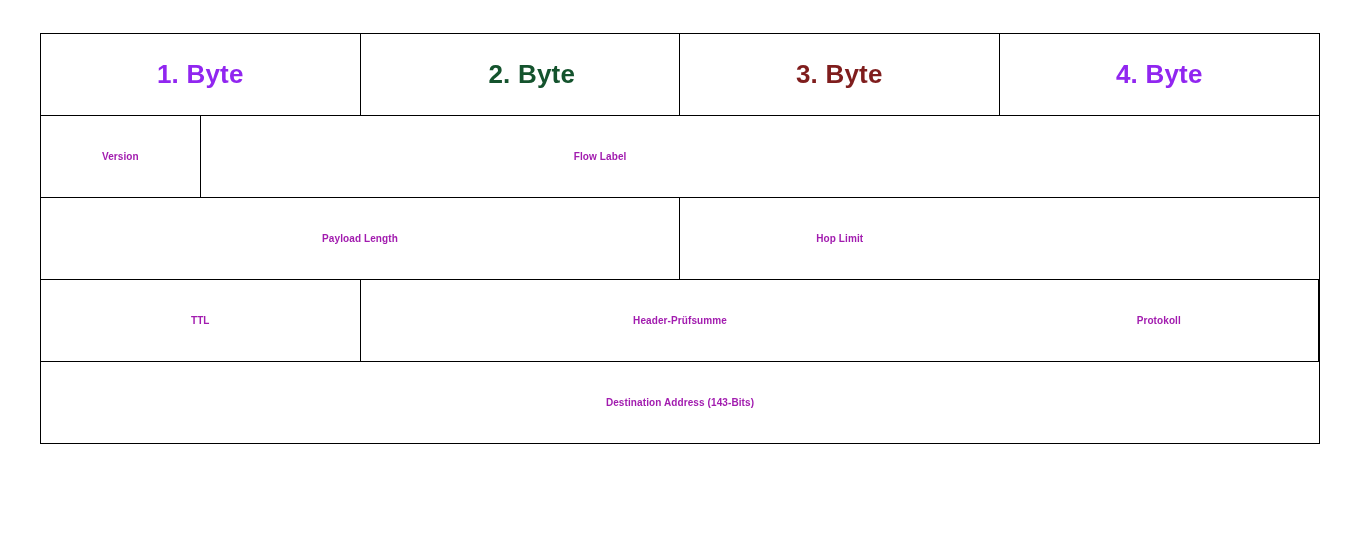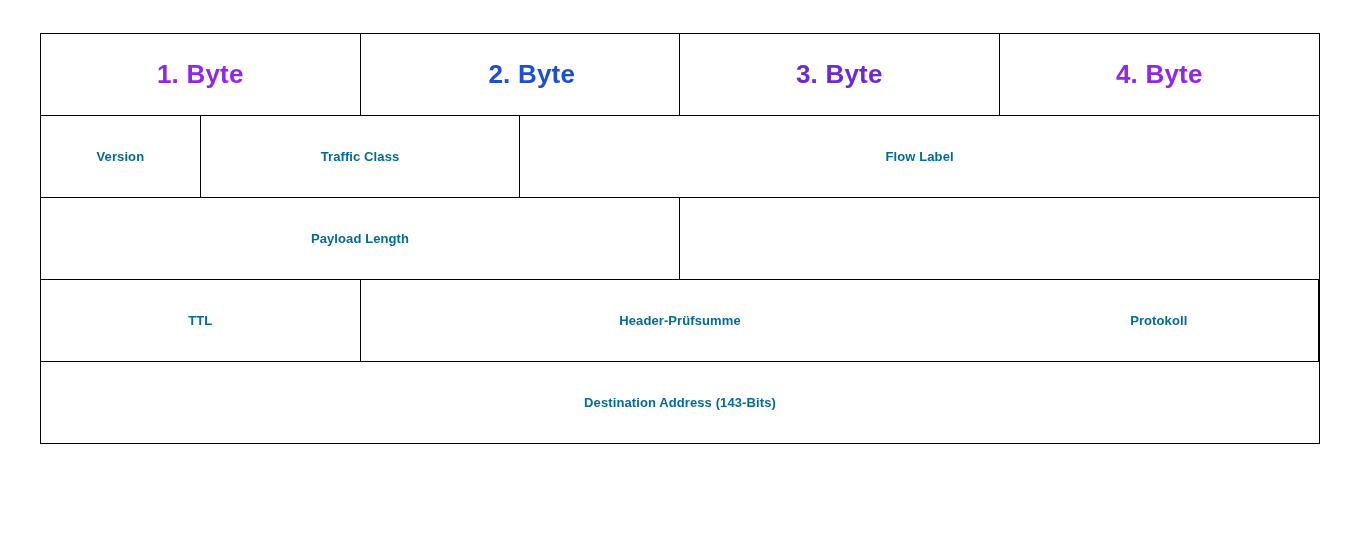--- a/index.html
+++ b/index.html
@@ -53,58 +53,58 @@
 
   
   .byte-label {
     font-size: 26px;
     font-weight: bold;
     letter-spacing: 0.2px;
   }
 
   
   .field-label {
-    font-size: 13px;
+    font-size: 10px;
     font-weight: bold;
-    color: #0369a1;
+    color: #a21caf;
     letter-spacing: 0.1px;
   }
 </style>
 </head>
 <body>
 
 <div id="diagram-root">
     <div class="hdr-row">
       <div class="hdr-cell" style="width: 25%;">
         <span class="byte-label" style="color: rgb(145, 38, 240);">1. Byte</span>
       </div>
       <div class="hdr-cell" style="width: 25%;">
-        <span class="byte-label" style="color: #1d4ed8; margin-left: 24px;">2. Byte</span>
+        <span class="byte-label" style="color: #14532d; margin-left: 24px;">2. Byte</span>
       </div>
       <div class="hdr-cell" style="width: 25%;">
-        <span class="byte-label" style="color: #6d28d9;">3. Byte</span>
+        <span class="byte-label" style="color: #7f1d1d;">3. Byte</span>
       </div>
       <div class="hdr-cell edge" style="width: 25%;">
         <span class="byte-label" style="color: rgb(145, 38, 240);">4. Byte</span>
       </div>
     </div>
     <div class="hdr-row">
       <div class="hdr-cell" style="width: 12.5%;">
         <span class="field-label">Version</span>
       </div>
-      <div class="hdr-cell" style="width: 25%;">
-        <span class="field-label">Traffic Class</span>
-      </div>
       <div class="hdr-cell edge" style="width: 62.5%;">
         <span class="field-label">Flow Label</span>
       </div>
     </div>
     <div class="hdr-row">
       <div class="hdr-cell" style="width: 50%;">
         <span class="field-label">Payload Length</span>
+      </div>
+      <div class="hdr-cell edge" style="width: 25%;">
+        <span class="field-label">Hop Limit</span>
       </div>
     </div>
     <div class="hdr-row">
       <div class="hdr-cell" style="width: 25%;">
         <span class="field-label">TTL</span>
       </div>
       <div class="hdr-cell edge" style="width: 50%;">
         <span class="field-label">Header-Prüfsumme</span>
       </div>
       <div class="hdr-cell" style="width: 25%;">

